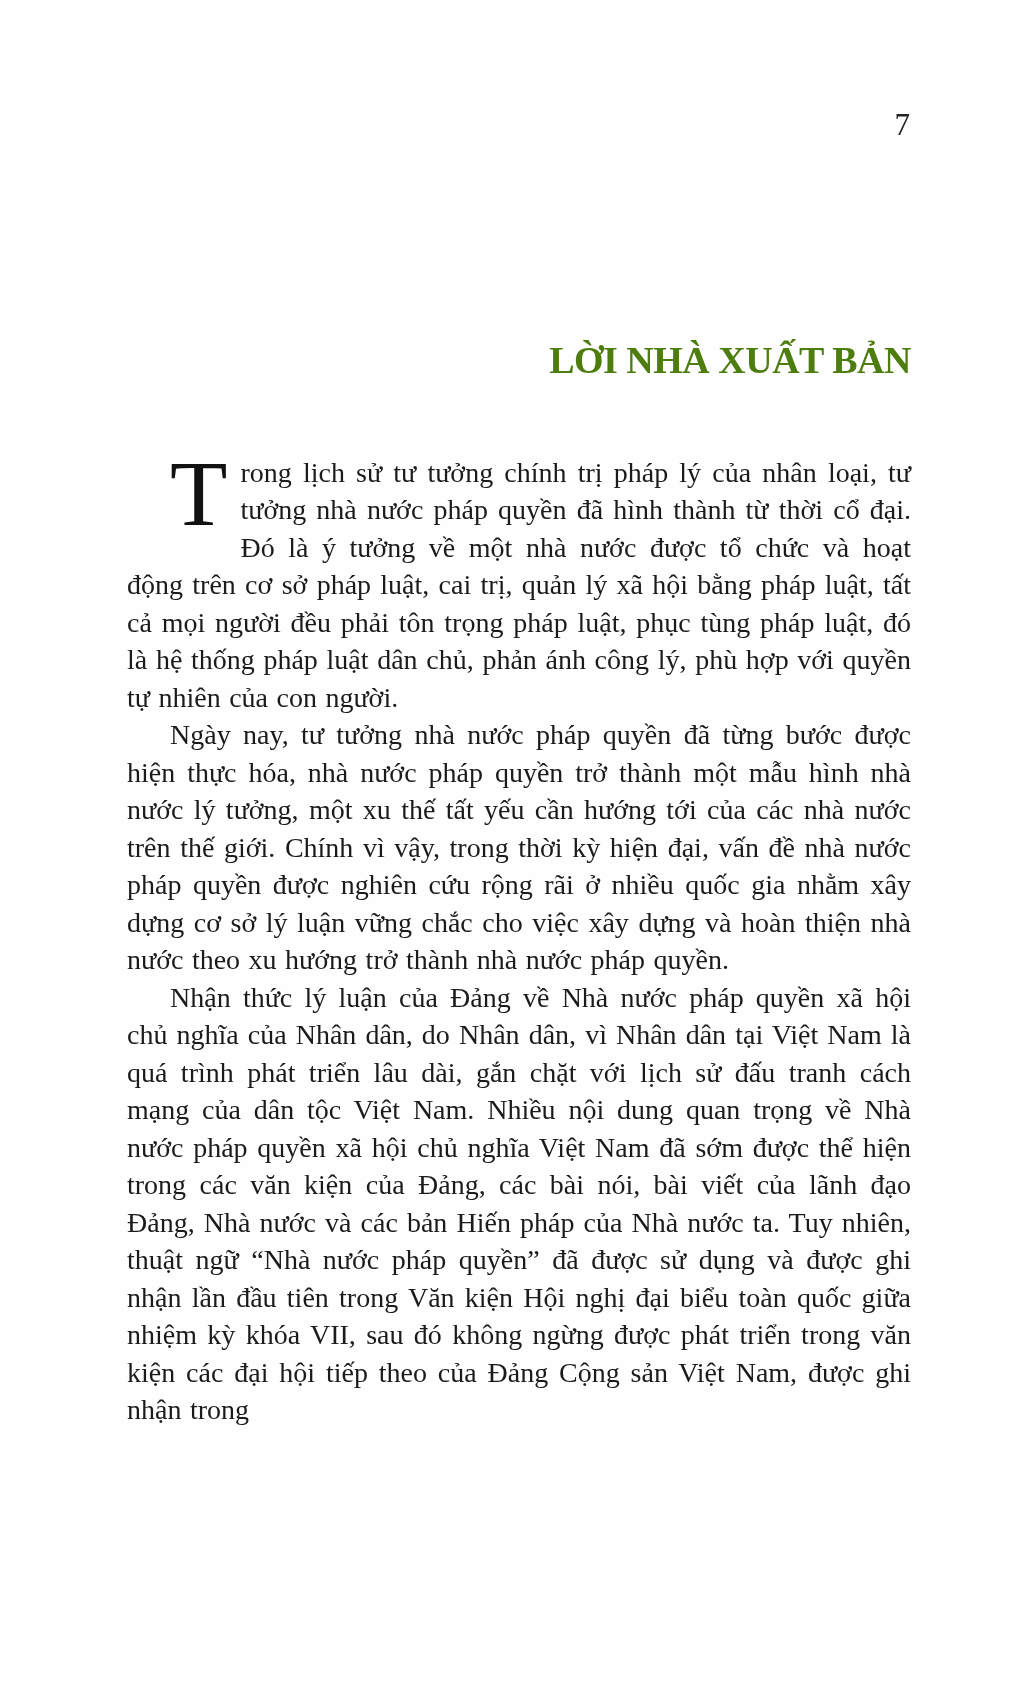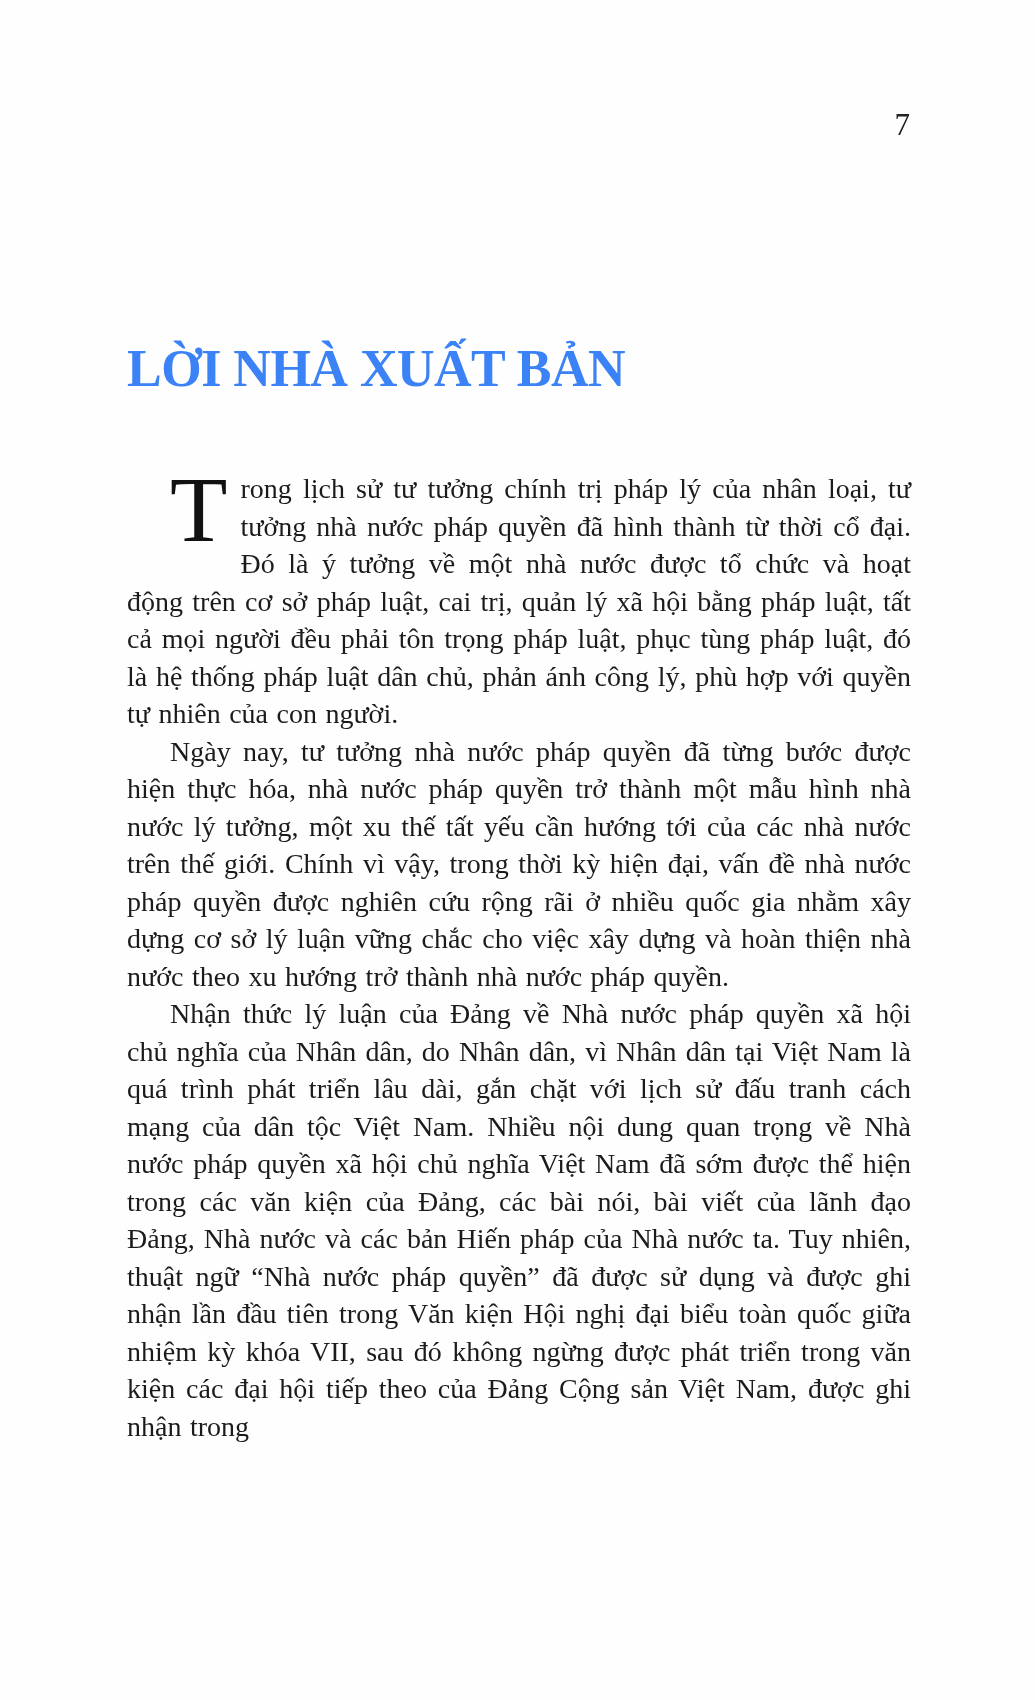--- a/index.html
+++ b/index.html
@@ -26,26 +26,26 @@
     color: #222;
   }
   .content {
     position: absolute;
     top: 0;
     left: 127px;
     width: 784px;
   }
   .doc-title {
     margin: 338px 0 0 0;
-    text-align: left;
-    font-size: 52px;
+    text-align: right;
+    font-size: 38px;
     font-weight: bold;
     letter-spacing: -0.5px;
     line-height: 1.2;
-    color: #3b82f6;
+    color: #4d7c0f;
     white-space: nowrap;
   }
   .body-text {
     margin-top: 70px;
   }
   .body-text p {
     margin: 0;
     font-size: 28px;
     line-height: 37.5px;
     text-align: justify;

